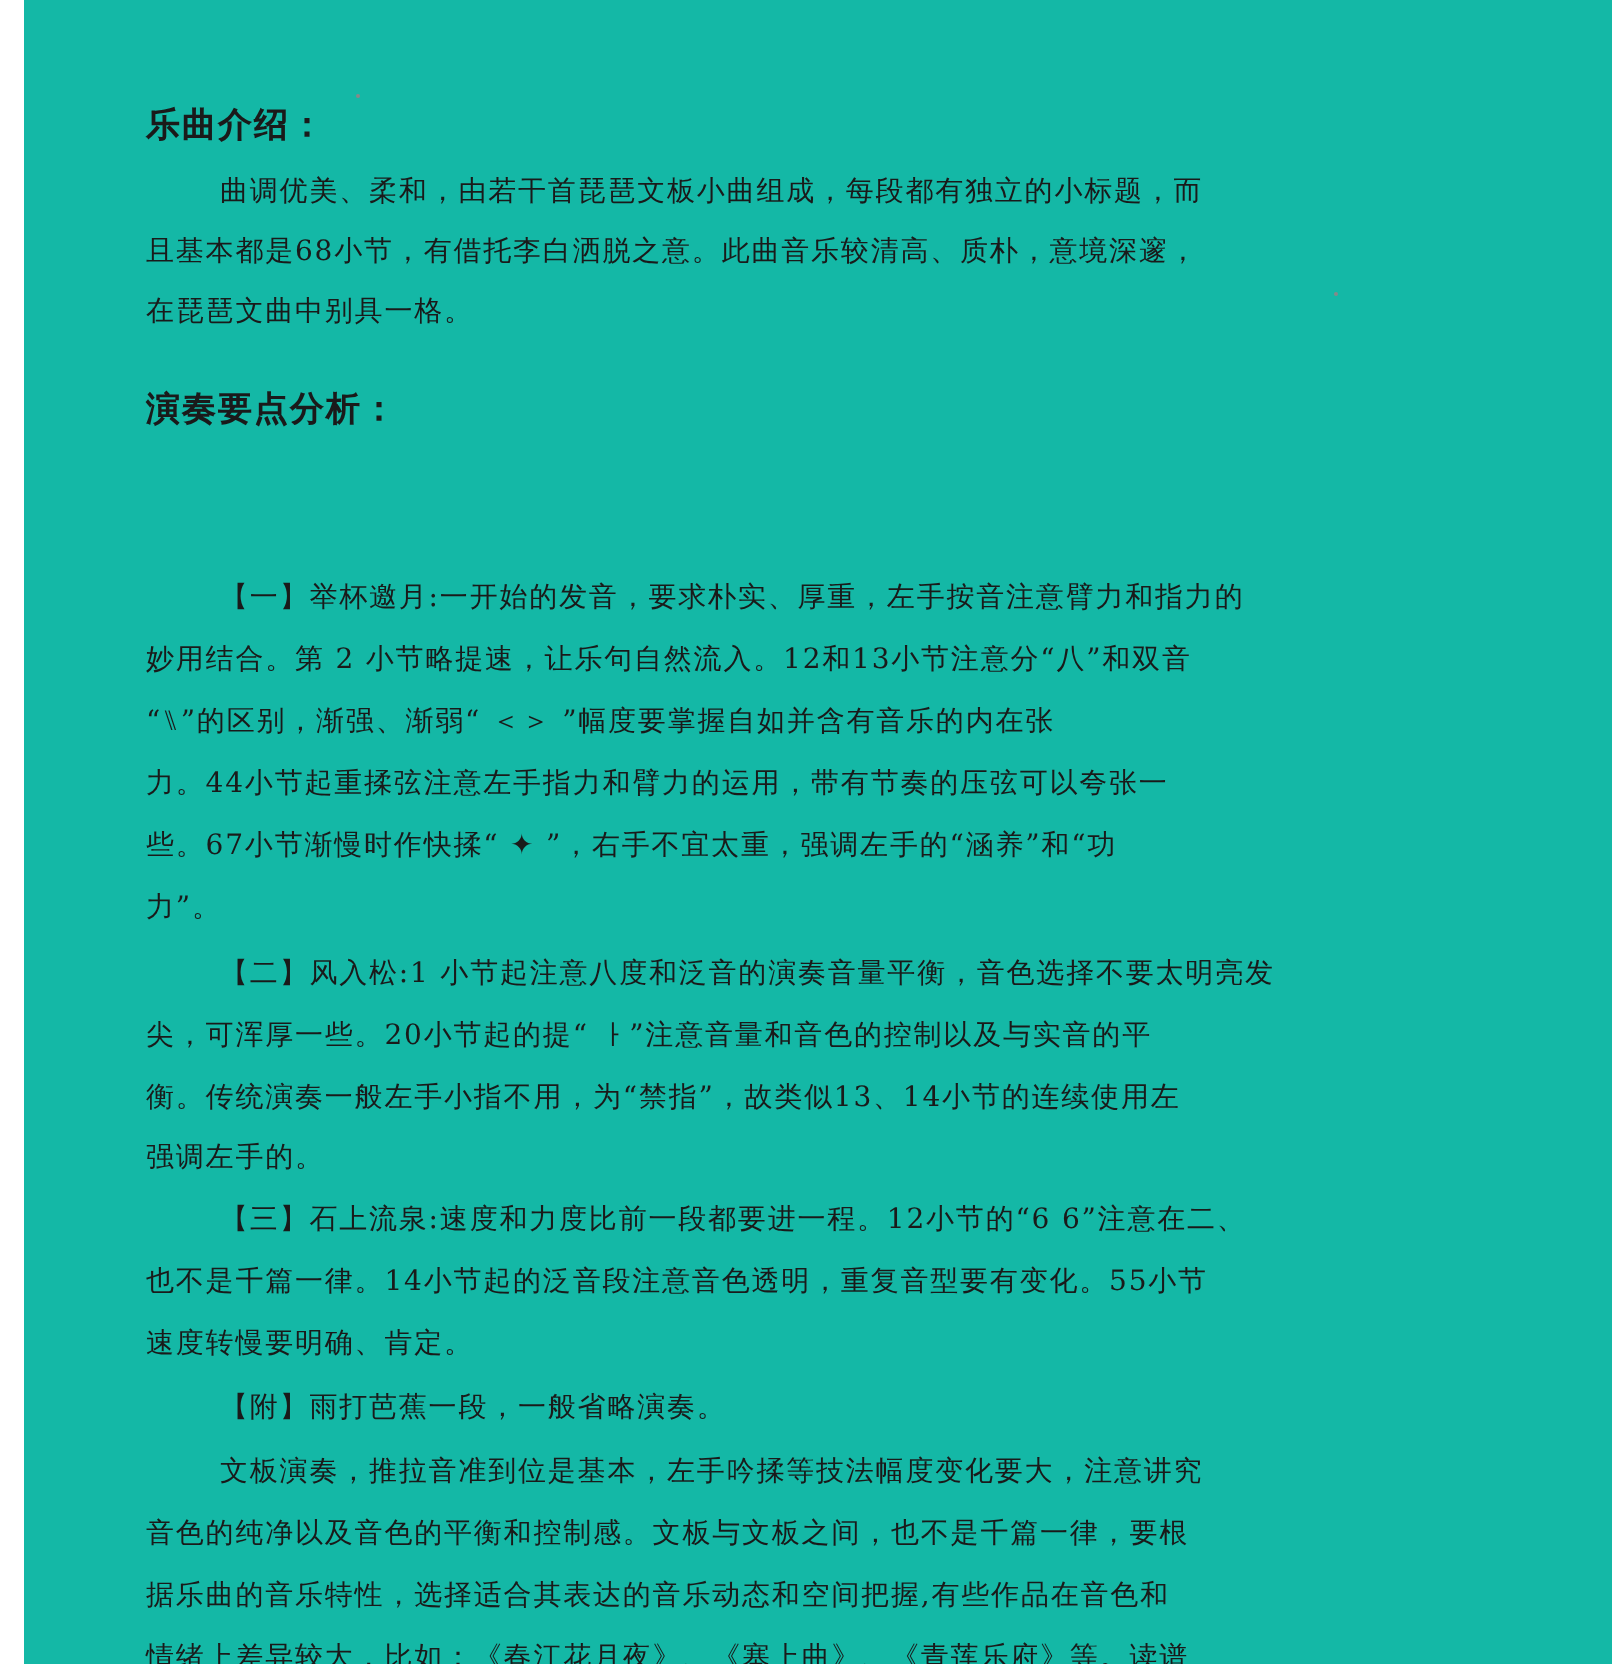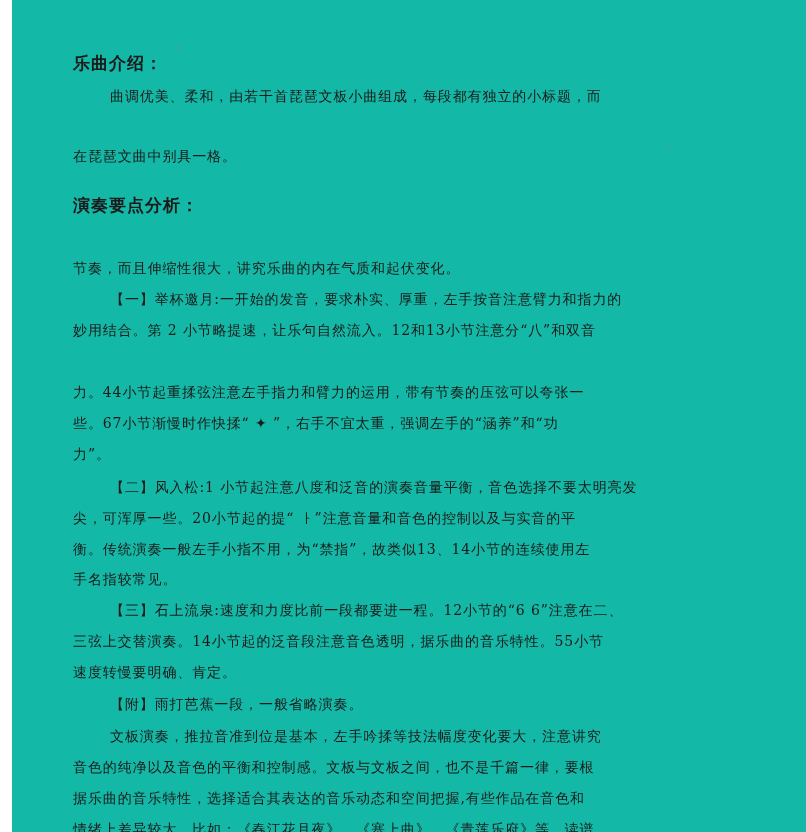--- a/index.html
+++ b/index.html
@@ -21,36 +21,37 @@
   }
   .speck { position: absolute; width: 2px; height: 2px; background: #888; border-radius: 1px; }
 </style>
 </head>
 <body>
 
 <div class="page">
 
   <div class="line heading" style="top:51px">乐曲介绍：</div>
   <div class="line indent" style="top:84px">曲调优美、柔和，由若干首琵琶文板小曲组成，每段都有独立的小标题，而</div>
+  <div class="line" style="top:114px">且基本都是68小节，有借托李白洒脱之意。此曲音乐较清高、质朴，意境深邃，</div>
   <div class="line" style="top:144px">在琵琶文曲中别具一格。</div>
 
   <div class="line heading" style="top:193px">演奏要点分析：</div>
-  <div class="line" style="top:256px">节奏，而且伸缩性很大，讲究乐曲的内在气质和起伏变化。</div>
   <div class="line indent" style="top:287px">【一】举杯邀月:一开始的发音，要求朴实、厚重，左手按音注意臂力和指力的</div>
   <div class="line" style="top:318px">妙用结合。第 2 小节略提速，让乐句自然流入。12和13小节注意分“八”和双音</div>
+  <div class="line" style="top:349px">“⑊”的区别，渐强、渐弱“ ＜＞ ”幅度要掌握自如并含有音乐的内在张</div>
   <div class="line" style="top:380px">力。44小节起重揉弦注意左手指力和臂力的运用，带有节奏的压弦可以夸张一</div>
   <div class="line" style="top:411px">些。67小节渐慢时作快揉“ ✦ ”，右手不宜太重，强调左手的“涵养”和“功</div>
   <div class="line" style="top:442px">力”。</div>
   <div class="line indent" style="top:475px">【二】风入松:1 小节起注意八度和泛音的演奏音量平衡，音色选择不要太明亮发</div>
   <div class="line" style="top:506px">尖，可浑厚一些。20小节起的提“ ㅏ”注意音量和音色的控制以及与实音的平</div>
   <div class="line" style="top:537px">衡。传统演奏一般左手小指不用，为“禁指”，故类似13、14小节的连续使用左</div>
-  <div class="line" style="top:567px">手名指较常见。</div>
+  <div class="line" style="top:567px">强调左手的。</div>
 
   <div class="line indent" style="top:598px">【三】石上流泉:速度和力度比前一段都要进一程。12小节的“6 6”注意在二、</div>
-  <div class="line" style="top:629px">三弦上交替演奏。14小节起的泛音段注意音色透明，据乐曲的音乐特性。55小节</div>
+  <div class="line" style="top:629px">也不是千篇一律。14小节起的泛音段注意音色透明，重复音型要有变化。55小节</div>
   <div class="line" style="top:660px">速度转慢要明确、肯定。</div>
   <div class="line indent" style="top:692px">【附】雨打芭蕉一段，一般省略演奏。</div>
   <div class="line" style="top:755px">音色的纯净以及音色的平衡和控制感。文板与文板之间，也不是千篇一律，要根</div>
   <div class="line indent" style="top:724px">文板演奏，推拉音准到位是基本，左手吟揉等技法幅度变化要大，注意讲究</div>
   <div class="line" style="top:786px">据乐曲的音乐特性，选择适合其表达的音乐动态和空间把握,有些作品在音色和</div>
   <div class="line" style="top:817px">情绪上差异较大，比如：《春江花月夜》、《塞上曲》、《青莲乐府》等。读谱</div>
 
   <span class="speck" style="left:655px;top:146px"></span>
   <span class="speck" style="left:166px;top:47px"></span>
 </div>

